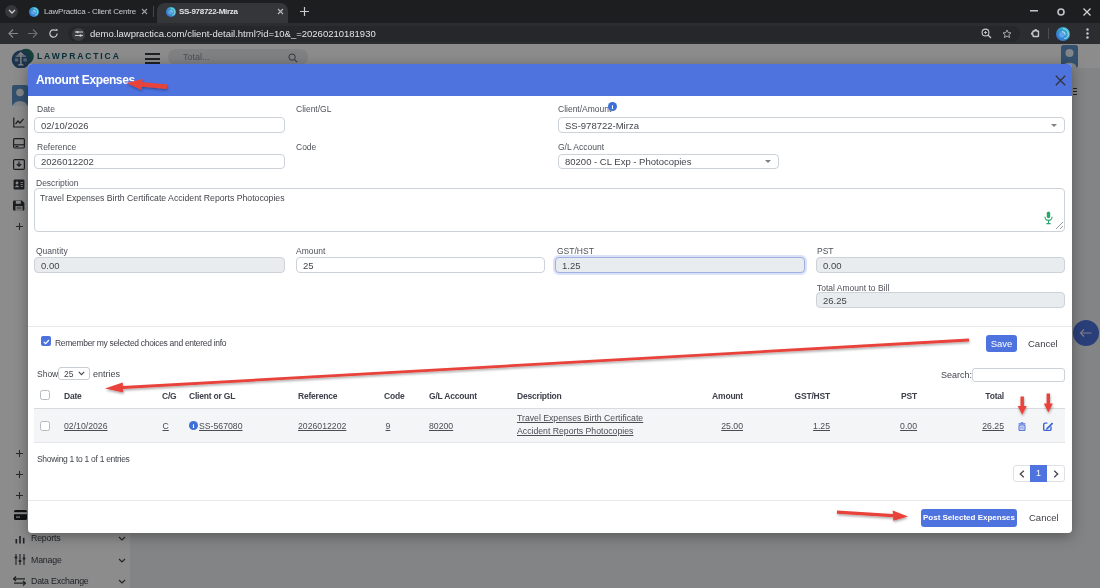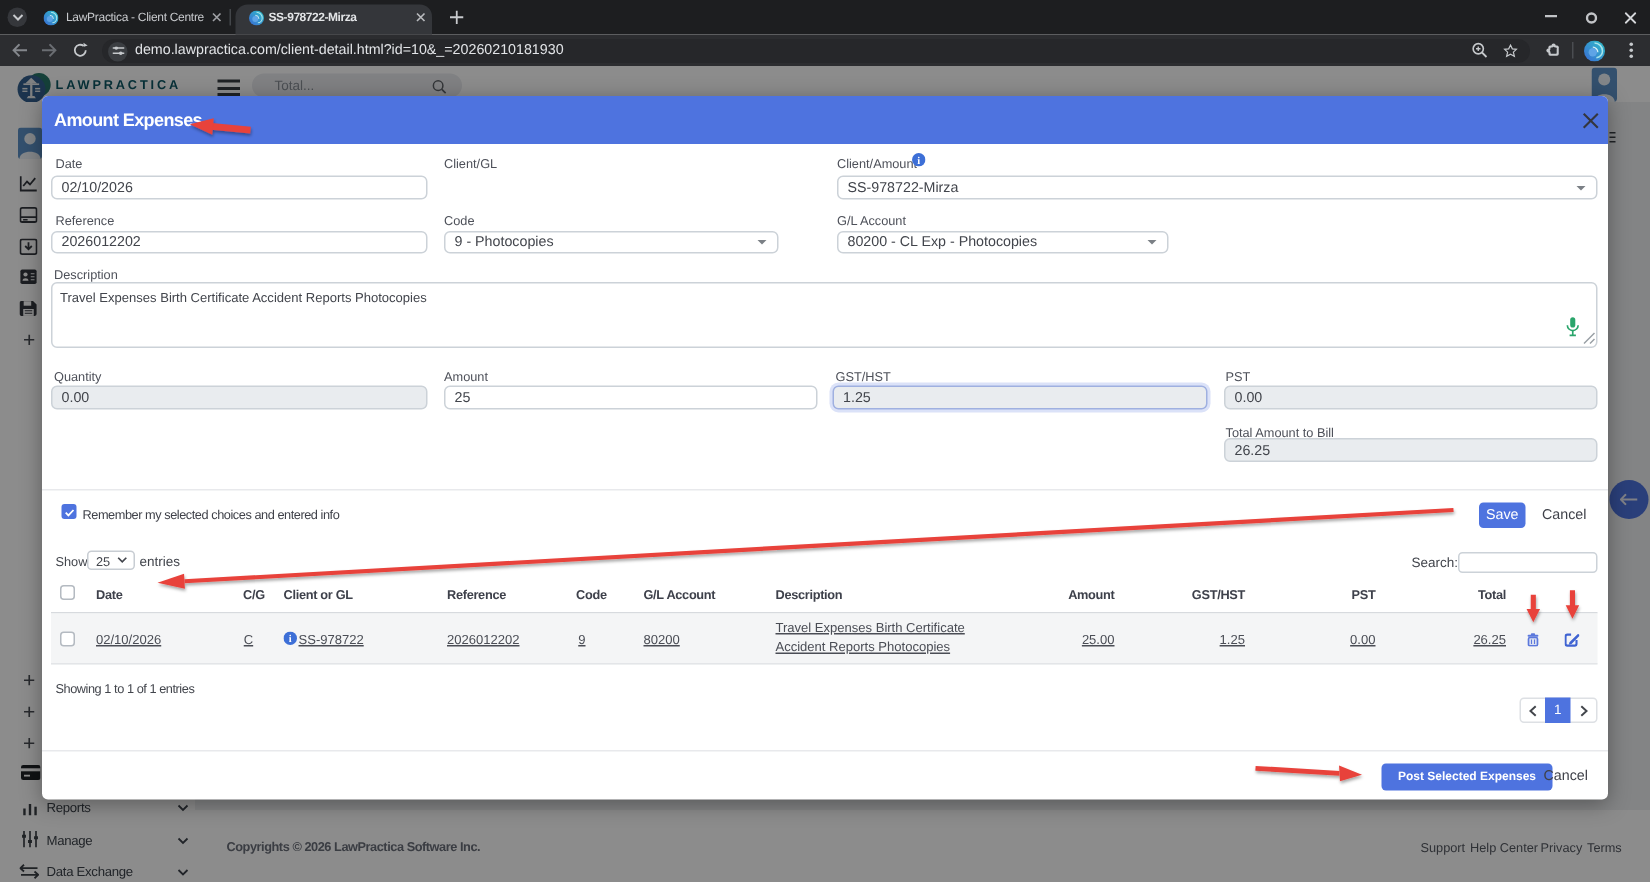--- a/index.html
+++ b/index.html
@@ -249,27 +249,20 @@
       <path d="M1 1 L4 4 L7 1" stroke="#3d434b" stroke-width="1.2" fill="none"></path>
     </svg>
     <svg class="abs" style="left:13px;top:532px" width="13" height="10" viewBox="0 0 13 10">
       <path d="M3 0.5 L0.5 2.8 L3 5 M0.5 2.8 H12" stroke="#3a3e44" stroke-width="1.2" fill="none"></path>
       <path d="M10 5 L12.5 7.2 L10 9.5 M12.5 7.2 H1" stroke="#3a3e44" stroke-width="1.2" fill="none"></path>
     </svg>
     <div class="abs" style="left:31px;top:532px;font-size:8.8px;letter-spacing:-0.2px;color:#3d434b">Data Exchange</div>
     <svg class="abs" style="left:118px;top:535px" width="8" height="6">
       <path d="M1 1 L4 4 L7 1" stroke="#3d434b" stroke-width="1.2" fill="none"></path>
     </svg>
-    <div class="abs" id="pgfooter">
-      <div class="abs" style="left:21px;top:19px;font-size:8.5px;font-weight:bold;letter-spacing:-0.3px;color:#6b6f7a;white-space:nowrap">Copyrights © 2026 LawPractica Software Inc.</div>
-      <div class="abs" style="left:817px;top:20px;font-size:8.5px;color:#555962">Support</div>
-      <div class="abs" style="left:850px;top:20px;font-size:8.5px;color:#555962">Help Center</div>
-      <div class="abs" style="left:897px;top:20px;font-size:8.5px;color:#555962">Privacy</div>
-      <div class="abs" style="left:928px;top:20px;font-size:8.5px;color:#555962">Terms</div>
-    </div>
 
     <div class="abs" style="left:1073px;top:276px;width:26px;height:26px;border-radius:50%;background:#4e73df"></div>
     <svg class="abs" style="left:1080px;top:285px" width="12" height="8">
       <path d="M4 0.5 L0.5 4 L4 7.5 M0.5 4 H11.5" stroke="#e8eaf5" stroke-width="1.2" fill="none"></path>
     </svg>
   </div>
 
   <div class="abs" id="backdrop"></div>
 
   <div class="abs" id="modal">
@@ -289,21 +282,20 @@
     </svg>
 
     <div class="abs inp" style="left:6px;top:53px;width:251px;height:16px">02/10/2026</div>
     <div class="abs inp" style="left:530px;top:53px;width:507px;height:16px">SS-978722-Mirza<span class="caret"></span></div>
 
     <div class="abs lbl" style="left:9px;top:79px">Reference</div>
     <div class="abs lbl" style="left:268px;top:79px">Code</div>
     <div class="abs lbl" style="left:530px;top:79px">G/L Account</div>
 
     <div class="abs inp" style="left:6px;top:90px;width:251px;height:15px">2026012202</div>
-    <div class="abs inp" style="left:268px;top:90px;width:223px;height:15px">9 - Photocopies<span class="caret"></span></div>
     <div class="abs inp" style="left:530px;top:90px;width:221px;height:15px">80200 - CL Exp - Photocopies<span class="caret"></span></div>
 
     <div class="abs lbl" style="left:8px;top:115px">Description</div>
     <div class="abs" style="left:6px;top:124px;width:1031px;height:44px;border:1px solid #ccd2d8;border-radius:4px;background:#fff"></div>
     <div class="abs" style="left:12px;top:129px;font-size:8.7px;color:#42454c">Travel Expenses Birth Certificate Accident Reports Photocopies</div>
     <svg class="abs" style="left:1016px;top:147px" width="9" height="14" viewBox="0 0 9 14">
       <rect x="2.8" y="0.5" width="3.4" height="6.8" rx="1.7" fill="#2aa56b"></rect>
       <path d="M0.9 5.8 a3.6 3.6 0 0 0 7.2 0" stroke="#2aa56b" stroke-width="1.1" fill="none"></path>
       <path d="M4.5 9.6 V12 M2.4 12.6 H6.6" stroke="#2aa56b" stroke-width="1.1"></path>
     </svg>
@@ -356,21 +348,21 @@
     <div class="abs" style="left:6px;top:343.5px;width:1031px;height:1px;background:#d7dade"></div>
 
     <div class="abs" style="left:6px;top:344.5px;width:1031px;height:34.5px;background:#f4f5f6;border-bottom:1px solid #e3e5e8"></div>
     <div class="abs" style="left:12px;top:357px;width:9.5px;height:9.5px;border:1px solid #b4bac1;border-radius:2.5px;background:#fff"></div>
     <div class="abs td" style="left:36px;top:357px">02/10/2026</div>
     <div class="abs td" style="left:134.5px;top:357px">C</div>
     <svg class="abs" style="left:160.5px;top:356.5px" width="9" height="9">
       <circle cx="4.5" cy="4.5" r="4.5" fill="#3d6fd7"></circle>
       <text x="4.5" y="7.1" font-size="7" font-weight="bold" fill="#fff" text-anchor="middle" font-family="Liberation Serif">i</text>
     </svg>
-    <div class="abs td" style="left:171px;top:357px">SS-978722</div>
+    <div class="abs td" style="left:171px;top:357px">SS-567080</div>
     <div class="abs td" style="left:270px;top:357px">2026012202</div>
     <div class="abs td" style="left:357.5px;top:357px">9</div>
     <div class="abs td" style="left:401px;top:357px">80200</div>
     <div class="abs td" style="left:489px;top:348px;line-height:12.5px">Travel Expenses Birth Certificate<br>Accident Reports Photocopies</div>
     <div class="abs td r" style="left:655px;top:357px;width:60px">25.00</div>
     <div class="abs td r" style="left:742px;top:357px;width:60px">1.25</div>
     <div class="abs td r" style="left:829px;top:357px;width:60px">0.00</div>
     <div class="abs td r" style="left:916px;top:357px;width:60px">26.25</div>
 
     <svg class="abs" style="left:989.5px;top:358px" width="8" height="9" viewBox="0 0 8 9">
@@ -390,21 +382,21 @@
     <div class="abs" style="left:985px;top:401px;width:52px;height:17px;border:1px solid #dde0e4;border-radius:3px;background:#fff"></div>
     <svg class="abs" style="left:991px;top:406px" width="6" height="8">
       <path d="M4.8 0.8 L1.3 4 L4.8 7.2" stroke="#43464c" stroke-width="1.3" fill="none"></path>
     </svg>
     <div class="abs" style="left:1002px;top:401px;width:17px;height:17px;background:#4e73df;color:#fff;font-size:9px;text-align:center;line-height:17px">1</div>
     <svg class="abs" style="left:1025px;top:406px" width="6" height="8">
       <path d="M1.2 0.8 L4.7 4 L1.2 7.2" stroke="#43464c" stroke-width="1.3" fill="none"></path>
     </svg>
 
     <div class="abs" style="left:0;top:436px;width:1044px;height:1px;background:#e8e9ec"></div>
-    <div class="abs" style="left:893px;top:444.5px;width:114px;height:18px;background:#4e73df;border-radius:3px;color:#fff;font-size:8px;font-weight:bold;text-align:center;line-height:18px;white-space:nowrap">Post Selected Expenses</div>
+    <div class="abs" style="left:893px;top:444.5px;width:96px;height:18px;background:#4e73df;border-radius:3px;color:#fff;font-size:8px;font-weight:bold;text-align:center;line-height:18px;white-space:nowrap">Post Selected Expenses</div>
     <div class="abs" style="left:1001px;top:448px;font-size:9.5px;color:#3f4149">Cancel</div>
   </div>
 
   <svg class="abs" id="arrows" width="1100" height="588" style="left:0;top:0;pointer-events:none">
     <defs>
       <filter id="ds" x="-30%" y="-30%" width="160%" height="160%">
         <feDropShadow dx="0.5" dy="1.5" stdDeviation="1" flood-color="#000" flood-opacity="0.35"></feDropShadow>
       </filter>
     </defs>
     <g filter="url(#ds)">

